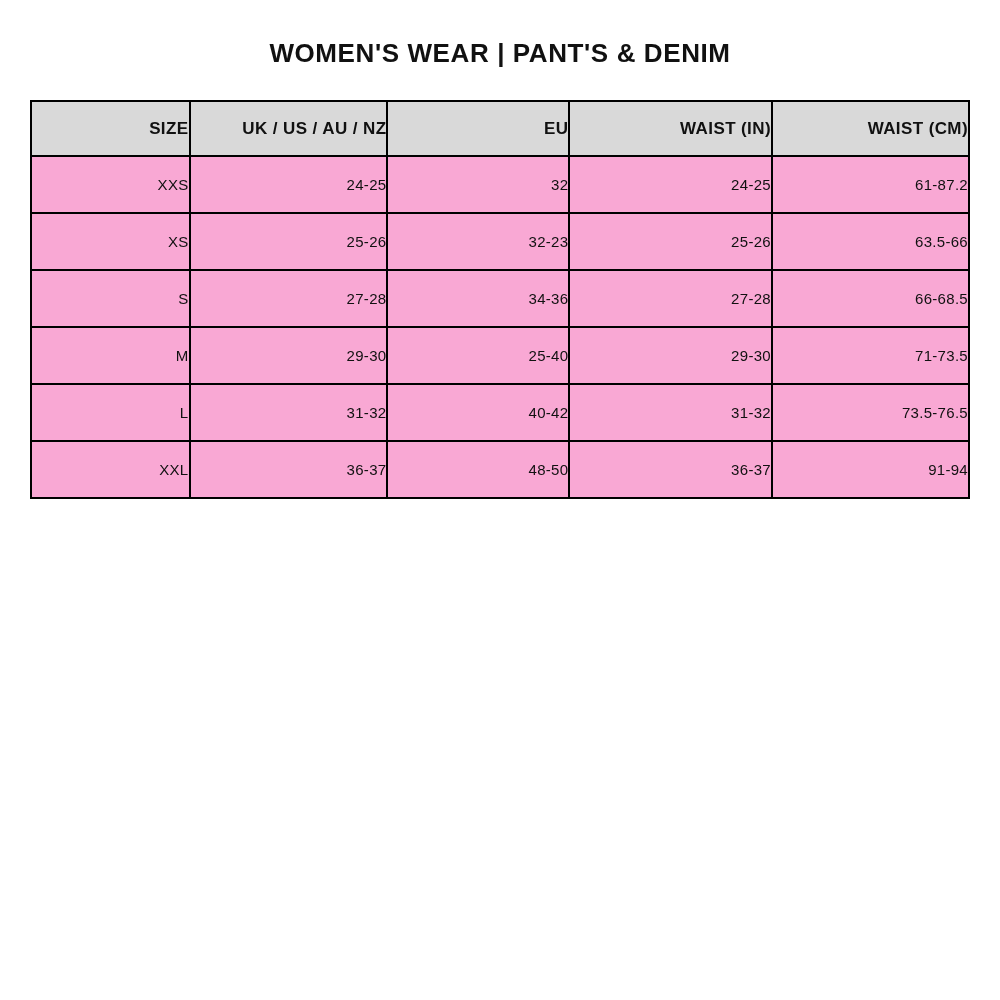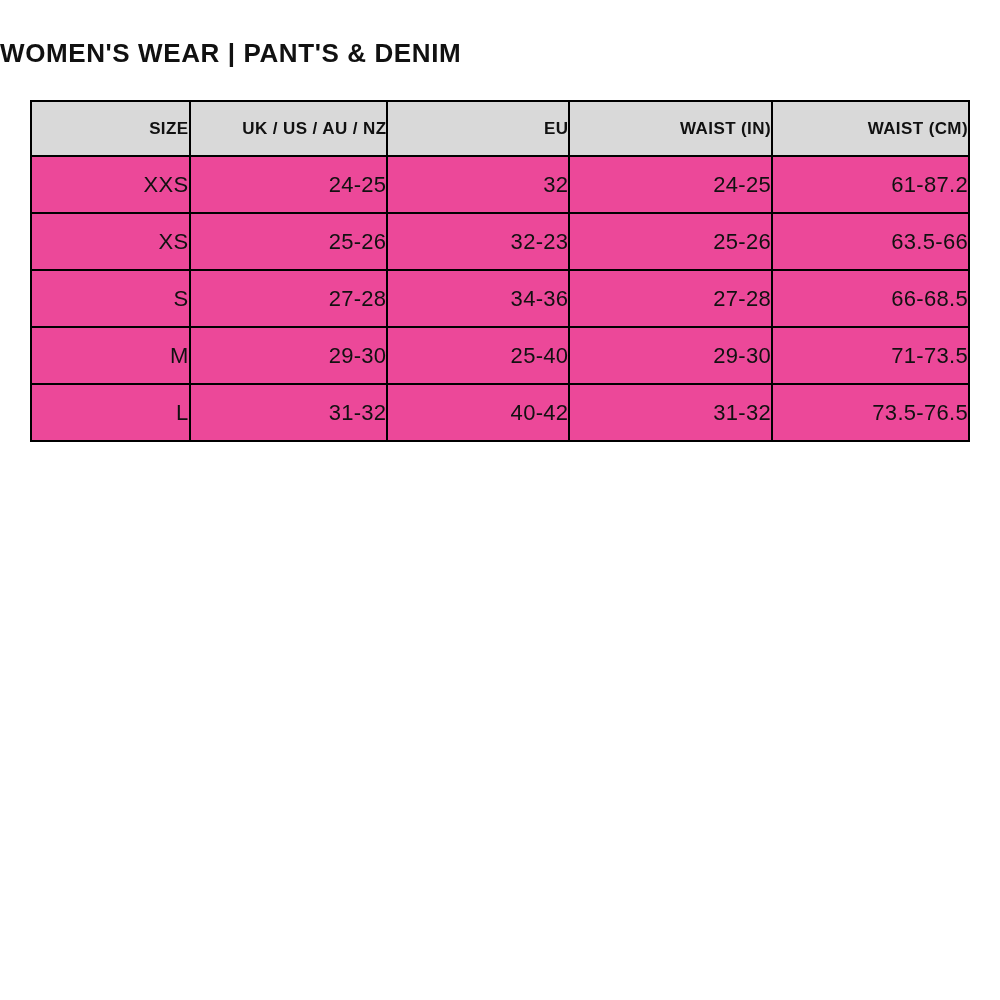--- a/index.html
+++ b/index.html
@@ -9,20 +9,21 @@
     height: 1000px;
     background: #ffffff;
     font-family: "Liberation Sans", "DejaVu Sans", sans-serif;
     color: #111111;
   }
   .page-title {
     position: absolute;
     top: 38px;
     left: 0;
     width: 1000px;
+    text-align: center;
     font-size: 26px;
     font-weight: 700;
     letter-spacing: 0.6px;
     color: #111111;
   }
   table.size-chart {
     position: absolute;
     left: 30px;
     top: 100px;
     width: 940px;
@@ -37,23 +38,23 @@
     padding: 0;
   }
   table.size-chart thead th {
     background: #d9d9d9;
     height: 53px;
     font-size: 17px;
     font-weight: 700;
     letter-spacing: 0.4px;
   }
   table.size-chart tbody td {
-    background: #ec4899;
+    background: #f9a8d4;
     height: 55px;
-    font-size: 22px;
+    font-size: 15px;
     font-weight: 400;
     letter-spacing: 0.3px;
     margin-top: 28px;
   }
   col.c-size  { width: 16.9%; }
   col.c-uk    { width: 21.1%; }
   col.c-eu    { width: 19.4%; }
   col.c-win   { width: 21.6%; }
   col.c-wcm   { width: 21.0%; }
 </style>
@@ -108,14 +109,21 @@
       <td>29-30</td>
       <td>71-73.5</td>
     </tr>
     <tr>
       <td>L</td>
       <td>31-32</td>
       <td>40-42</td>
       <td>31-32</td>
       <td>73.5-76.5</td>
     </tr>
+    <tr>
+      <td>XXL</td>
+      <td>36-37</td>
+      <td>48-50</td>
+      <td>36-37</td>
+      <td>91-94</td>
+    </tr>
   </tbody>
 </table>
 
 </body></html>

